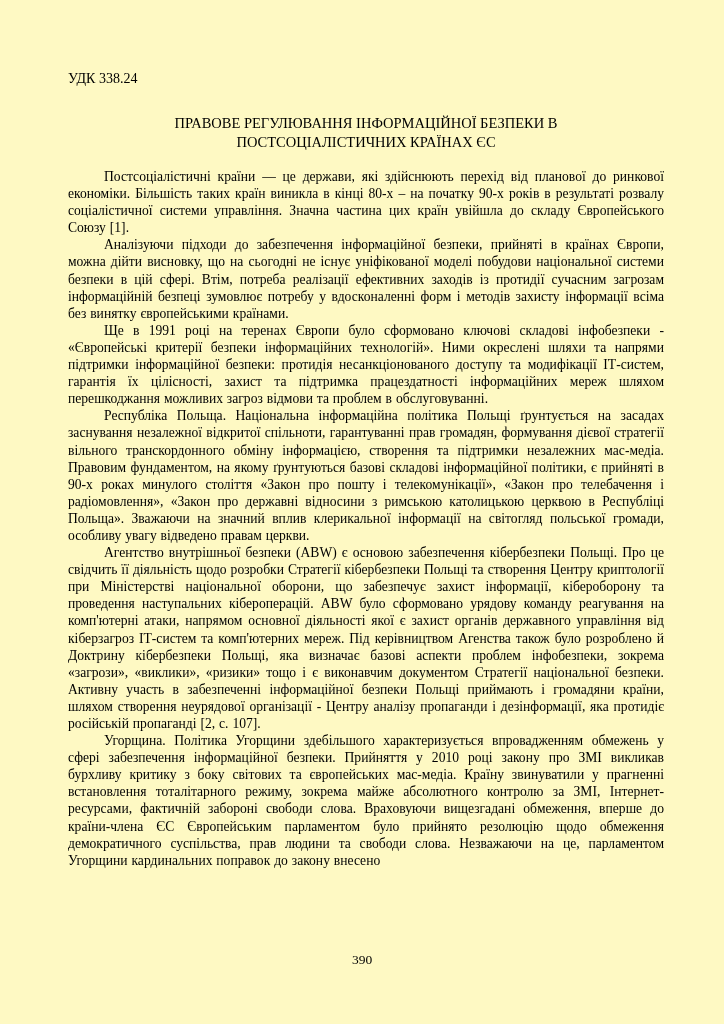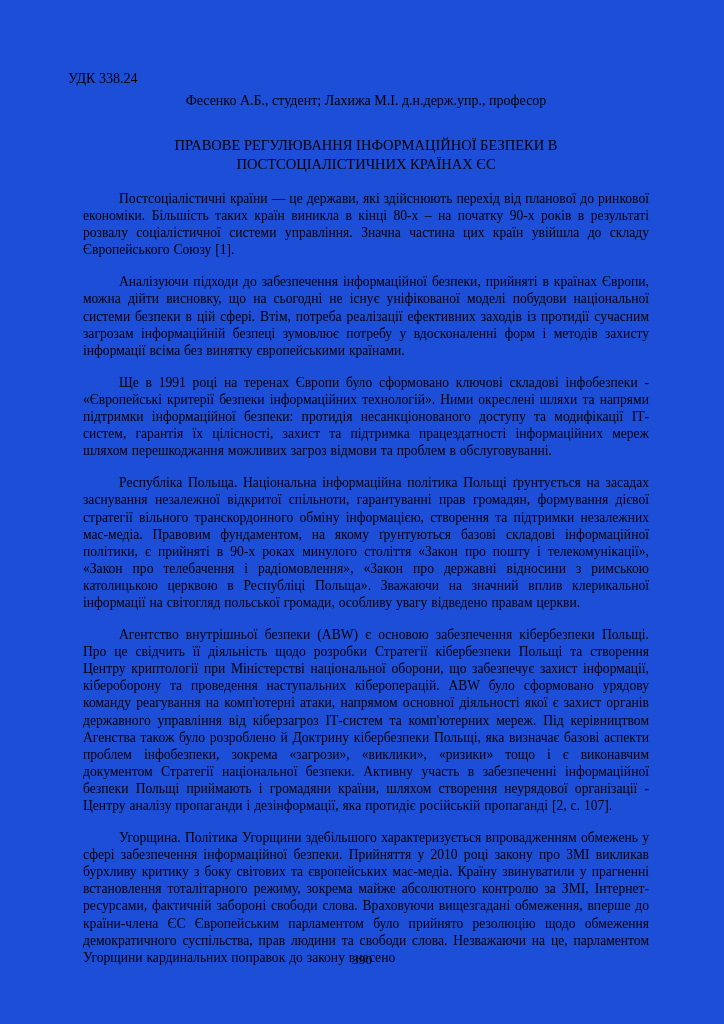--- a/index.html
+++ b/index.html
@@ -5,21 +5,21 @@
   html, body {
     margin: 0;
     padding: 0;
     background: #e8e8e8;
   }
   .page {
     position: relative;
     width: 724px;
     height: 1024px;
     margin: 0 auto;
-    background: #1d4ed8;
+    background: #fef9c3;
     color: #000000;
     font-family: "Liberation Serif", "DejaVu Serif", serif;
     box-sizing: border-box;
     padding: 70px 60px 0 68px;
     overflow: hidden;
   }
   .udc {
     font-size: 14px;
     line-height: 18px;
     text-align: left;
@@ -47,21 +47,21 @@
     line-height: 19px;
     font-weight: normal;
     text-align: center;
     margin: 26px auto 0 auto;
     max-width: 470px;
   }
   .body-text {
     margin-top: 16px;
   }
   .body-text p {
-    margin: 15px;
+    margin: 0;
     font-size: 13.6px;
     line-height: 17.1px;
     text-align: justify;
     text-indent: 36px;
     word-spacing: 0.5px;
   }
   .page-number {
     position: absolute;
     bottom: 56px;
     left: 0;
@@ -69,21 +69,20 @@
     text-align: center;
     font-size: 13.5px;
   }
 </style>
 </head>
 <body>
 
 <div class="page">
   <div class="udc">УДК 338.24</div>
 
-  <div class="authors">Фесенко А.Б., студент; Лахижа М.І. д.н.держ.упр., професор</div>
 
 
 
   <h1 class="title">ПРАВОВЕ РЕГУЛЮВАННЯ ІНФОРМАЦІЙНОЇ БЕЗПЕКИ В ПОСТСОЦІАЛІСТИЧНИХ КРАЇНАХ ЄС</h1>
 
   <div class="body-text">
     <p>Постсоціалістичні країни — це держави, які здійснюють перехід від планової до ринкової економіки. Більшість таких країн виникла в кінці 80-х – на початку 90-х років в результаті розвалу соціалістичної системи управління. Значна частина цих країн увійшла до складу Європейського Союзу  [1].</p>
     <p>Аналізуючи підходи до забезпечення інформаційної безпеки, прийняті в країнах Європи, можна дійти висновку, що на сьогодні не існує уніфікованої моделі побудови національної системи безпеки в цій сфері. Втім, потреба реалізації ефективних заходів із протидії сучасним загрозам інформаційній безпеці зумовлює потребу у вдосконаленні форм і методів захисту інформації всіма без винятку європейськими країнами.</p>
     <p>Ще в 1991 році на теренах Європи було сформовано ключові складові інфобезпеки - «Європейські критерії безпеки інформаційних технологій». Ними окреслені шляхи та напрями підтримки інформаційної безпеки: протидія несанкціонованого доступу та модифікації ІТ-систем, гарантія їх цілісності, захист та підтримка працездатності інформаційних мереж шляхом перешкоджання можливих загроз відмови та проблем в обслуговуванні.</p>
     <p>Республіка Польща. Національна інформаційна політика Польщі ґрунтується на засадах заснування незалежної відкритої спільноти, гарантуванні прав громадян, формування дієвої стратегії вільного транскордонного обміну інформацією, створення та підтримки незалежних мас-медіа. Правовим фундаментом, на якому ґрунтуються базові складові інформаційної політики, є прийняті в 90-х роках минулого століття «Закон про пошту і телекомунікації», «Закон про телебачення і радіомовлення», «Закон про державні відносини з римською католицькою церквою в Республіці Польща». Зважаючи на значний вплив клерикальної інформації на світогляд польської громади, особливу увагу відведено правам церкви.</p>

